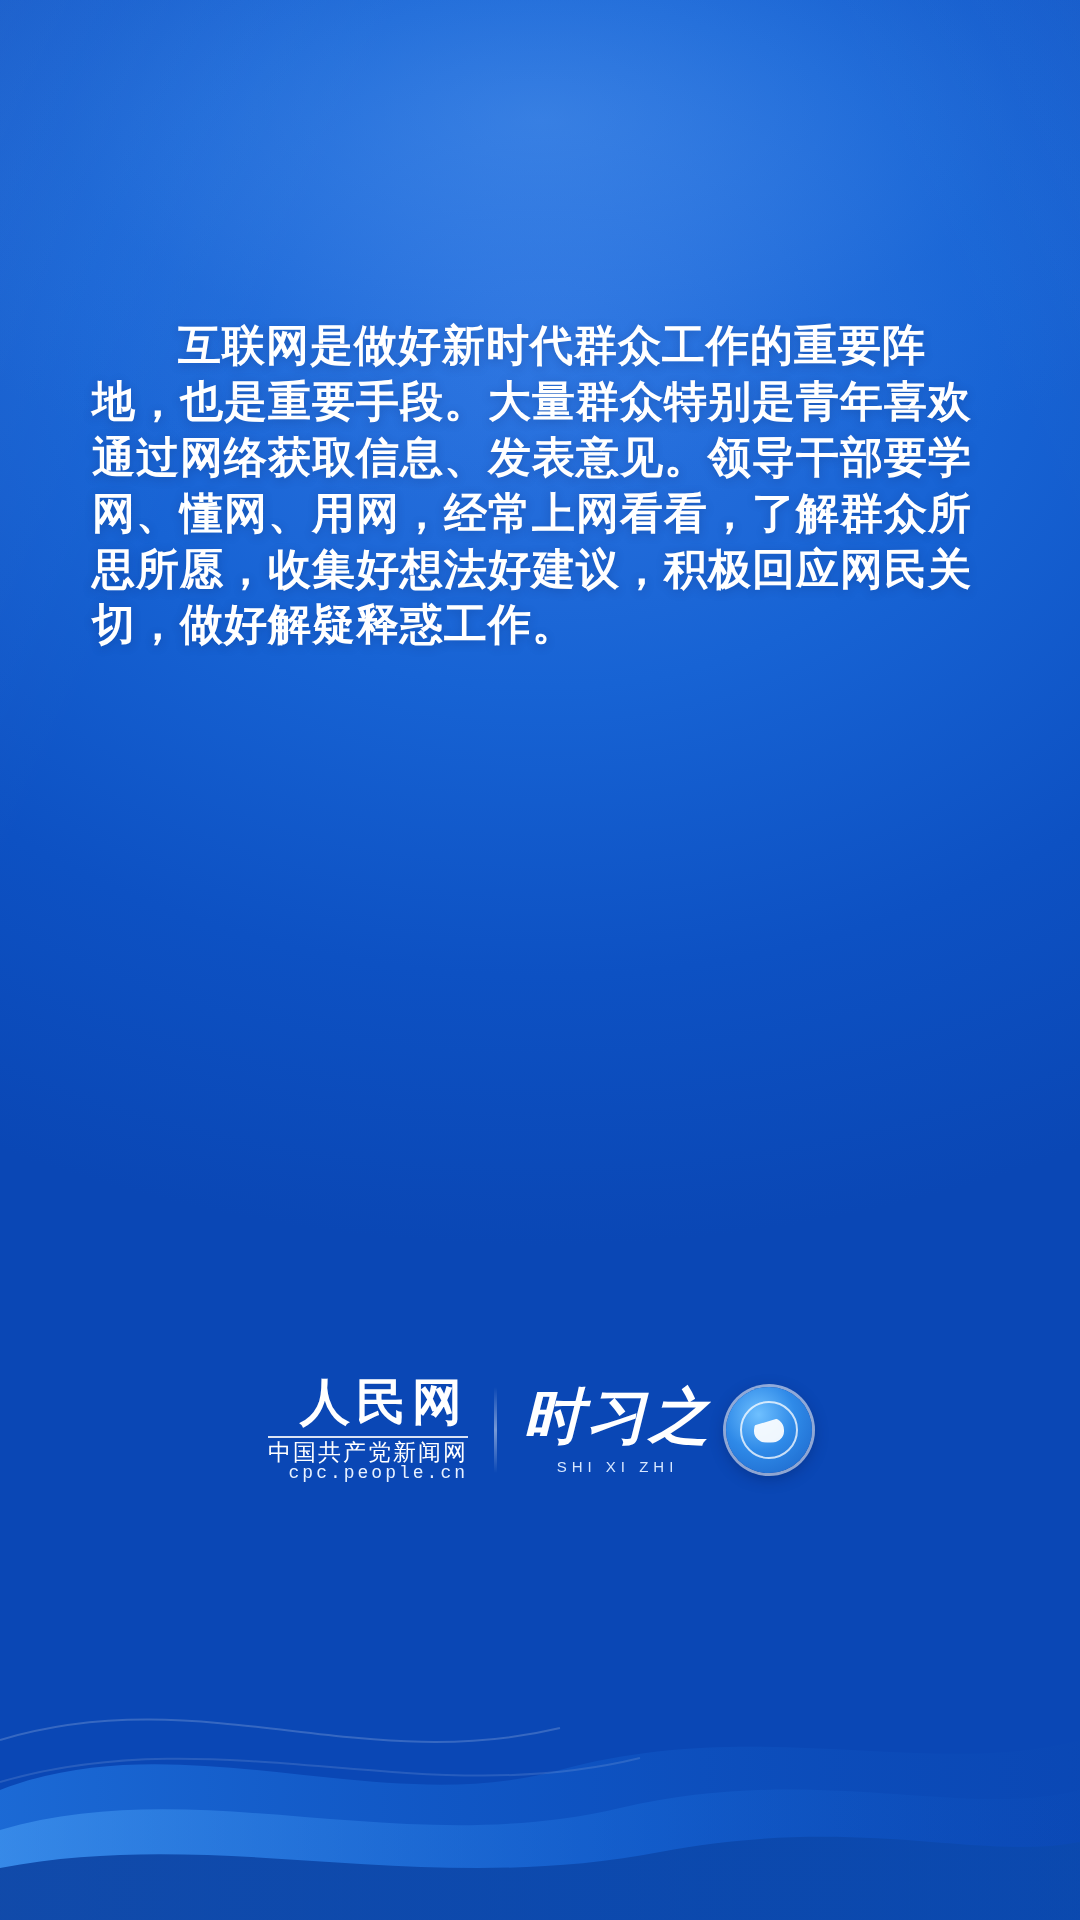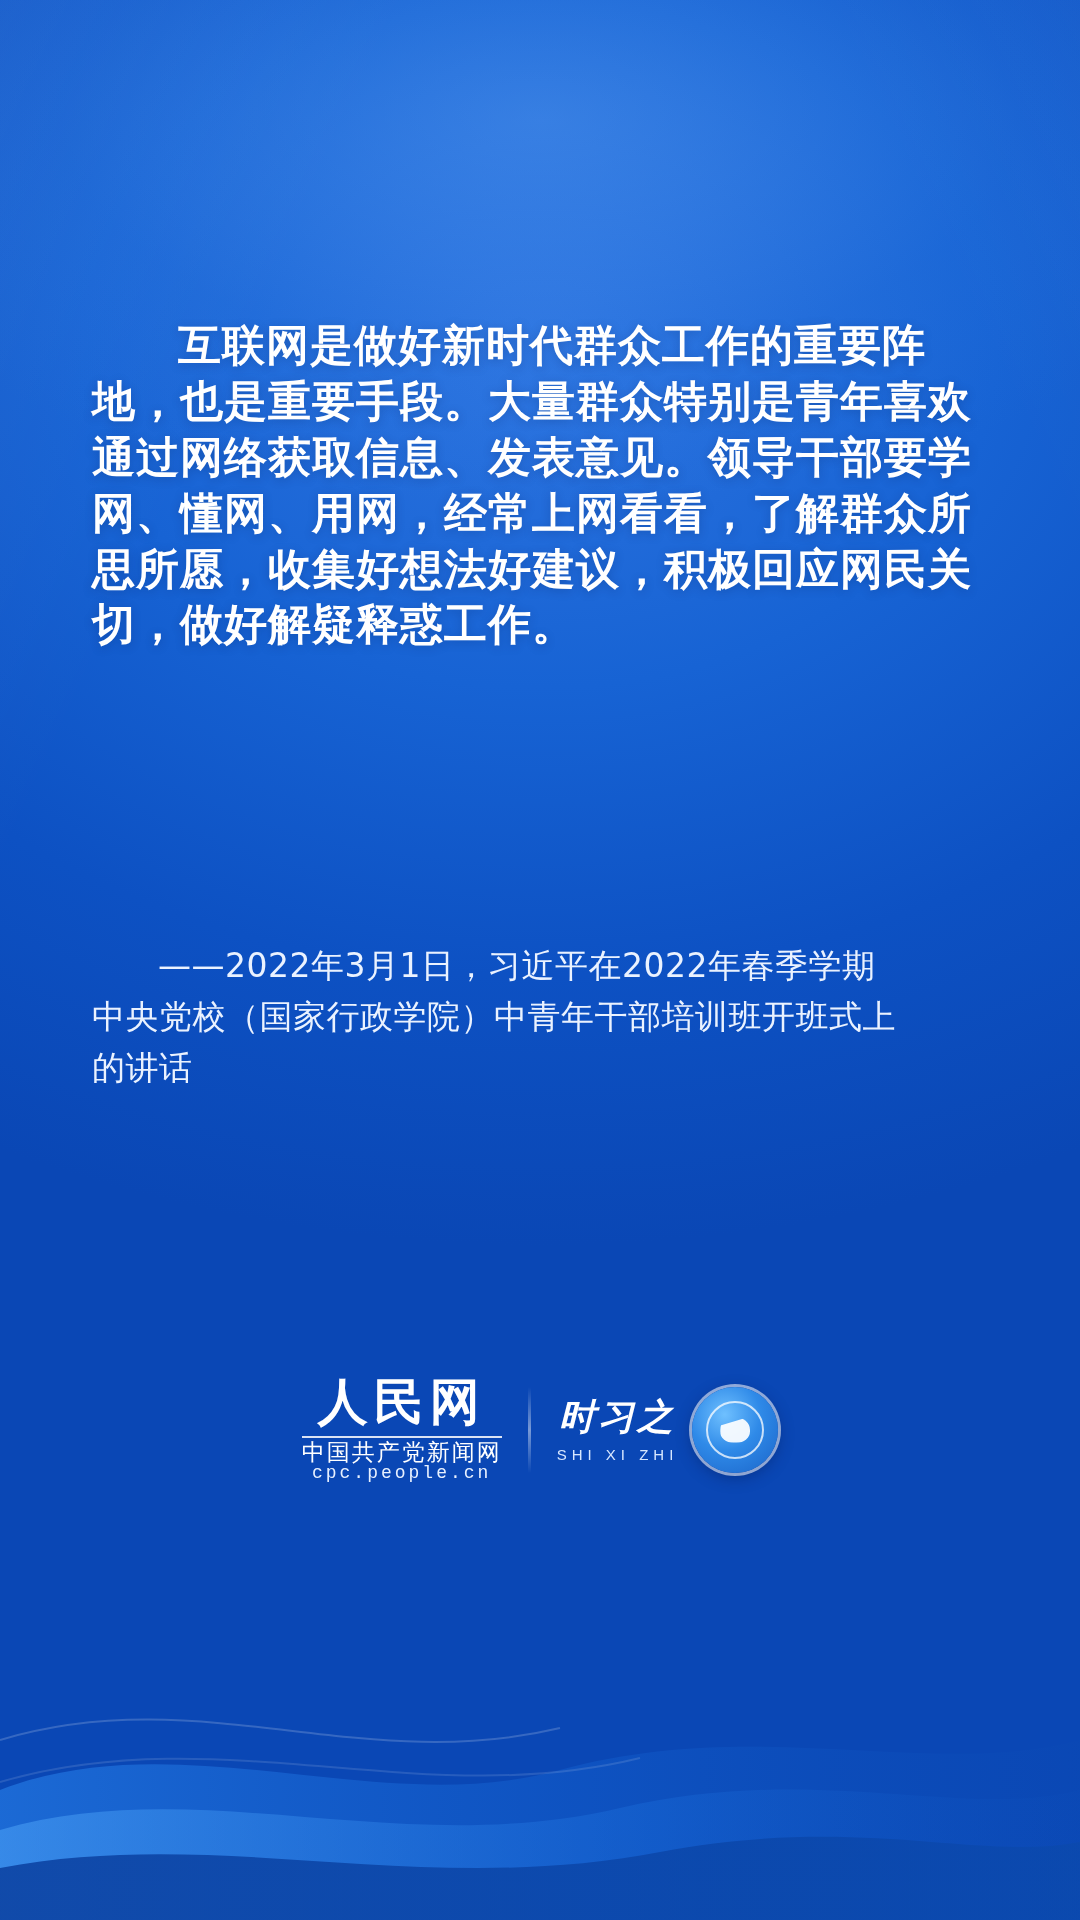--- a/index.html
+++ b/index.html
@@ -79,21 +79,21 @@
     right: 0;
     bottom: 438px;
     display: flex;
     align-items: center;
     justify-content: center;
     gap: 26px;
   }
   .people-logo {
     display: flex;
     flex-direction: column;
-    align-items: center;
+    align-items: flex-end;
     color: #ffffff;
     line-height: 1;
   }
   .people-logo .cn-name {
     font-size: 50px;
     font-weight: 700;
     letter-spacing: 6px;
     font-family: "DejaVu Sans", "Liberation Sans", sans-serif;
     margin-bottom: 9px;
   }
@@ -121,21 +121,21 @@
     gap: 14px;
   }
   .shixizhi .brand-text {
     display: flex;
     flex-direction: column;
     align-items: center;
     color: #ffffff;
     line-height: 1;
   }
   .shixizhi .brand-cn {
-    font-size: 36px;
+    font-size: 60px;
     font-weight: 700;
     font-style: italic;
     letter-spacing: 3px;
     font-family: "DejaVu Serif", "Liberation Serif", serif;
   }
   .shixizhi .brand-py {
     margin-top: 13px;
     font-size: 15px;
     letter-spacing: 5px;
     color: #d8e8ff;
@@ -181,21 +181,20 @@
 </head>
 <body>
 
 <div class="poster">
 
   <div class="glow-top"></div>
   <div class="sheen"></div>
 
   <div class="quote">互联网是做好新时代群众工作的重要阵地，也是重要手段。大量群众特别是青年喜欢通过网络获取信息、发表意见。领导干部要学网、懂网、用网，经常上网看看，了解群众所思所愿，收集好想法好建议，积极回应网民关切，做好解疑释惑工作。</div>
 
-  <div class="attribution">——2022年3月1日，习近平在2022年春季学期中央党校（国家行政学院）中青年干部培训班开班式上的讲话</div>
 
   <div class="logos">
 
     <div class="people-logo">
       <div class="cn-name">人民网</div>
       <div class="cpc-line">中国共产党新闻网</div>
       <div class="domain">cpc.people.cn</div>
     </div>
 
     <div class="divider-dot"></div>

